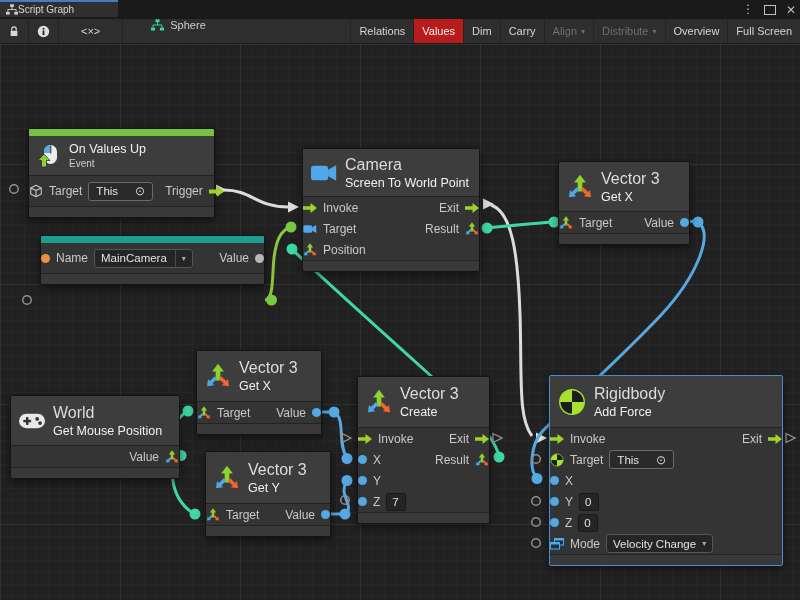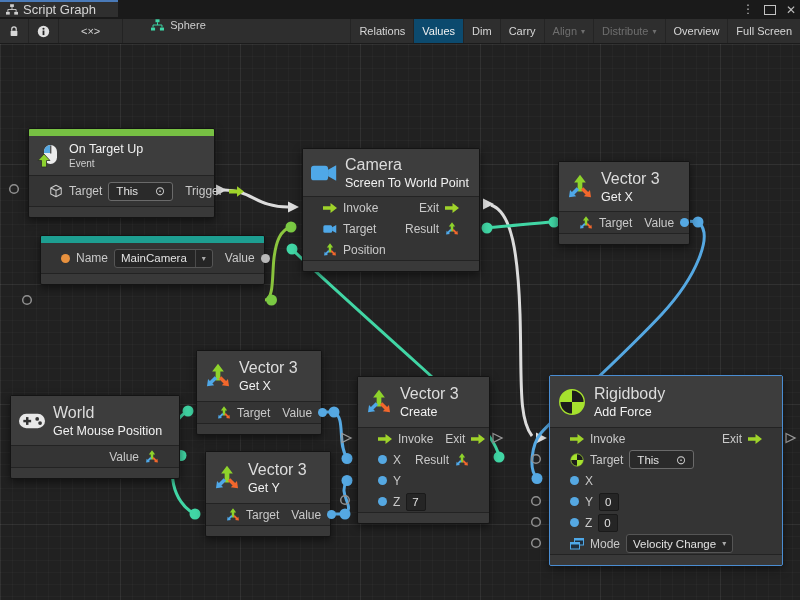--- a/index.html
+++ b/index.html
@@ -1,32 +1,32 @@
 <!DOCTYPE html>
 <html><head>
 <meta charset="utf-8">
 <style>
   html,body{margin:0;padding:0;background:#101010;}
   body{width:800px;height:600px;position:relative;overflow:hidden;
        font-family:"Liberation Sans",sans-serif;-webkit-font-smoothing:antialiased;}
   
   .tabstrip{position:absolute;left:0;top:0;width:800px;height:19px;background:#1a1a1a;}
   .tab{position:absolute;left:0;top:0;height:17px;width:118px;background:#2f2f2f;
-       border-top:2px solid #4a7ab8;display:flex;align-items:center;gap:5px;padding-left:6px;
-       color:#d6d6d6;font-size:13px;box-sizing:border-box;}
+       border-top:2px solid #4a7ab8;display:flex;align-items:center;padding-left:6px;
+       color:#d6d6d6;font-size:10px;box-sizing:border-box;}
   .winctrl{position:absolute;right:4px;top:0;height:19px;display:flex;align-items:center;gap:10px;color:#bdbdbd;}
   .winctrl .menu{font-size:12px;line-height:19px;}
   .winctrl .maxbox{width:10px;height:8px;border:1.5px solid #c2c2c2;display:inline-block;}
   .winctrl .close{font-size:12px;}
   
   .toolbar{position:absolute;left:0;top:19px;width:800px;height:25px;background:#2e2e2e;
            border-bottom:1px solid #1b1b1b;display:flex;align-items:stretch;color:#d6d6d6;
            font-size:11px;box-sizing:border-box;}
   .tbtn{display:flex;align-items:center;padding:0 8px;white-space:nowrap;}
-  .tbtn.active{background:#0c4a6e;color:#f2f2f2;}
+  .tbtn.active{background:#b91c1c;color:#f2f2f2;}
   .tbtn.disabled{color:#6e6e6e;}
   .tbtn .caret{font-size:8px;margin-left:4px;}
   .tbtn .caret::after{content:"▾";}
   .sep{width:1px;background:#232323;}
   .sphere-group{display:flex;gap:6px;padding:0 10px;color:#cfcfcf;}
   .zoom-group{display:flex;align-items:center;gap:7px;padding:0 6px;color:#cfcfcf;}
   .ztrack{position:relative;width:88px;height:2px;background:#5b5b5b;border-radius:1px;}
   .zhandle{position:absolute;left:74px;top:-4px;width:10px;height:10px;border-radius:50%;background:#c4c4c4;}
   .rightgrp{margin-left:auto;display:flex;align-items:stretch;}
   .rightgrp .tbtn{border-left:1px solid #242424;}
@@ -43,21 +43,21 @@
   .node{position:absolute;background:#343434;border:1px solid #141414;border-radius:2px;
         box-shadow:0 3px 9px rgba(0,0,0,.5);z-index:2;box-sizing:border-box;}
   .node.selected{border:1.5px solid #4a8dd2;}
   .accent{height:7px;border-radius:1px 1px 0 0;}
   .nhead{display:flex;align-items:center;gap:8px;padding:0 8px;background:#3d3d3d;
          border-bottom:1px solid #232323;box-sizing:border-box;}
   .htxt{display:flex;flex-direction:column;justify-content:center;gap:2px;}
   .cat{font-size:16px;color:#dcdcdc;}
   .title{font-size:12.5px;color:#f1f1f1;}
   .sub{font-size:10px;color:#cfcfcf;}
-  .row{height:21px;display:flex;align-items:center;gap:6px;padding:0 20px;font-size:12px;color:#c9c9c9;}
+  .row{height:21px;display:flex;align-items:center;gap:6px;padding:0 0;font-size:12px;color:#c9c9c9;}
   .row.tall{height:30px;}
   .sp{flex:1;}
   .dot{width:9px;height:9px;border-radius:50%;flex:0 0 auto;}
   .dot.b{background:#55a8e2;} .dot.o{background:#e8913e;} .dot.g{background:#b8b8b8;}
   .pill{display:inline-flex;align-items:center;gap:17px;background:#2a2a2a;border:1px solid #6a6a6a;
         border-radius:3px;padding:0 7px;height:17px;font-size:11.5px;color:#e2e2e2;}
   .pill .tg{color:#cfcfcf;font-size:12px;}
   .dd{display:inline-flex;align-items:center;background:#252525;border:1px solid #555;border-radius:3px;
       padding:0 6px;height:17px;font-size:11.5px;color:#e2e2e2;gap:6px;}
   .dd .caret{font-size:8px;color:#aaa;}
@@ -252,21 +252,21 @@
     <polygon points="786,389.5 795,394 786,398.5" fill="none" stroke="#9a9a9a" stroke-width="1.3"></polygon>
   </svg>
 
   <div class="node" style="left:28px;top:84px;width:187px">
     <div class="accent" style="background:#77c043"></div>
     <div class="nhead" style="height:40px">
       <svg class="big" width="24" height="24">
           <use href="#i-mouse"></use>
         </svg>
       <div class="htxt">
-        <span class="title">On Target Up</span>
+        <span class="title">On Values Up</span>
         <span class="sub">Event</span>
       </div>
     </div>
     <div class="row tall">
       <svg class="mini" width="14" height="14">
           <use href="#i-cube"></use>
         </svg>
       <span>Target</span>
       <span class="pill">
         <span>This</span>

